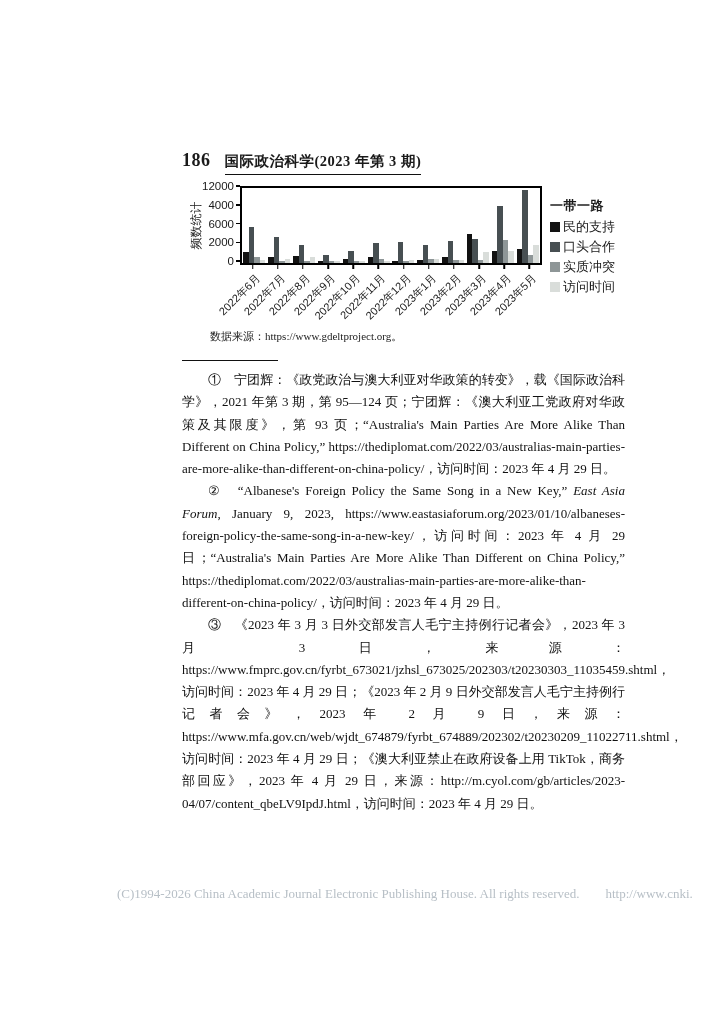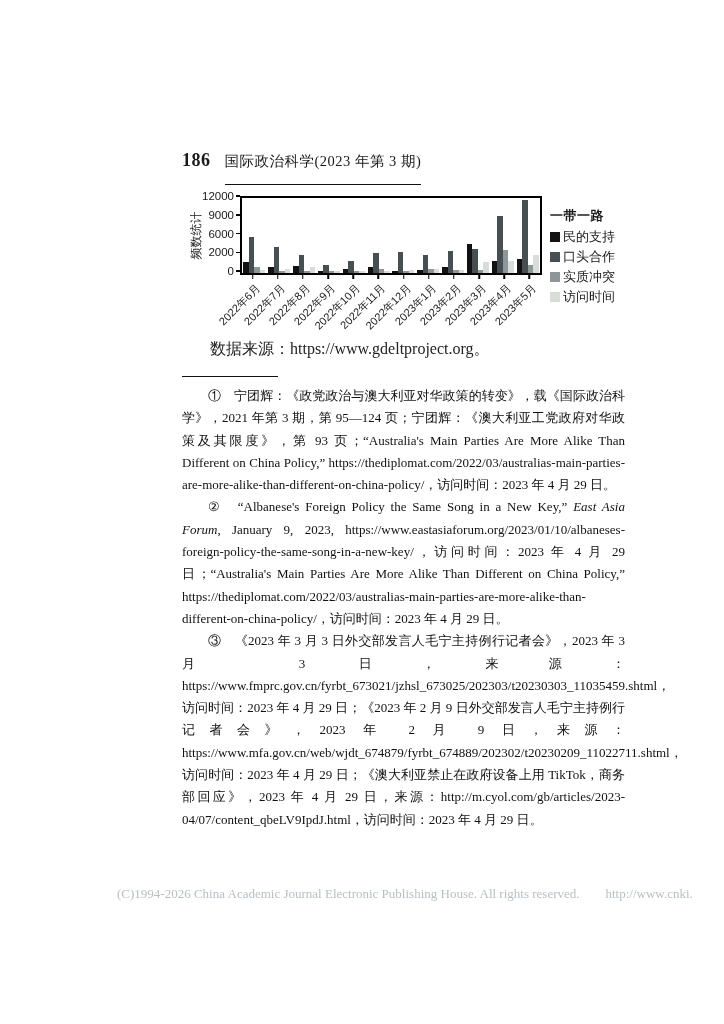--- a/index.html
+++ b/index.html
@@ -4,21 +4,21 @@
 <style>
   html,body{margin:0;padding:0;}
   body{background:#ffffff;width:724px;height:1024px;position:relative;overflow:hidden;
        font-family:"Liberation Serif","DejaVu Serif",serif;color:#1a1a1a;}
   .page{position:absolute;left:0;top:0;width:724px;height:759px;background:#fff;margin-left:37px;}
   .content{position:absolute;left:145px;top:150px;width:443px;}
 
   
   .hdr{display:flex;align-items:baseline;gap:14px;}
   .hdr .pageno{font-size:18px;font-weight:bold;letter-spacing:.5px;}
-  .hdr .journal{font-size:14.5px;font-weight:normal;border-bottom:1.5px solid #111;padding-bottom:13px;letter-spacing:.5px;}
+  .hdr .journal{font-size:14.5px;font-weight:bold;border-bottom:1.5px solid #111;padding-bottom:3px;letter-spacing:.5px;}
 
   
   .bodytext{margin-top:28px;font-size:16.5px;line-height:31px;text-align:justify;letter-spacing:.3px;}
 
   
   .chart{position:relative;margin-top:9px;margin-left:10px;width:440px;height:138px;}
   .plot{position:absolute;left:48px;top:2px;width:302px;height:79px;border:2px solid #000;
         display:flex;align-items:flex-end;box-sizing:border-box;}
   .bargroup{flex:1 1 0;display:flex;align-items:flex-end;justify-content:center;height:100%;}
   .bar{width:5.5px;}
@@ -31,21 +31,21 @@
   .xtickmark{position:absolute;top:0;width:1.5px;height:4px;background:#000;transform:translateX(-50%);}
   .xlab{position:absolute;top:6px;transform:translateX(-100%) rotate(-45deg);transform-origin:100% 0;
         white-space:nowrap;font-size:11px;font-family:"Liberation Sans","DejaVu Sans",sans-serif;}
   .legend{position:absolute;left:358px;top:13px;font-size:13px;font-family:"Liberation Sans","DejaVu Sans",sans-serif;}
   .legend-title{font-weight:bold;margin-bottom:3px;letter-spacing:.5px;}
   .legend-item{display:flex;align-items:center;gap:3px;margin-top:2px;}
   .legend-swatch{width:10px;height:10px;display:inline-block;}
 
   
   .figcap{margin-top:10px;text-align:center;font-size:14.5px;font-weight:bold;letter-spacing:.3px;}
-  .figsrc{margin-top:7px;margin-left:28px;font-size:16px;color:#222;}
+  .figsrc{margin-top:7px;margin-left:28px;font-size:11px;color:#222;}
 
   
   .fnrule{margin-top:16px;width:96px;height:0;border-top:1.5px solid #111;}
   .footnotes{margin-top:8px;font-size:13px;line-height:22.3px;text-align:justify;color:#111;}
   .footnotes p{margin:0;text-indent:2em;}
   .footnotes .it{font-style:italic;}
 
   
   .pagefooter{position:absolute;left:80px;top:886px;width:640px;display:flex;gap:26px;
               font-size:13px;color:#b7bfc6;font-family:"Liberation Serif","DejaVu Serif",serif;white-space:nowrap;}
@@ -66,21 +66,21 @@
       <div class="ylabel">
         <span>频数统计</span>
       </div>
       <div class="yaxis">
           <div class="ytick" style="top: 100%;">0</div>
           <div class="ytickmark" style="top: calc(100% - 0.75px);"></div>
           <div class="ytick" style="top: 75%;">2000</div>
           <div class="ytickmark" style="top: calc(75% - 0.75px);"></div>
           <div class="ytick" style="top: 50%;">6000</div>
           <div class="ytickmark" style="top: calc(50% - 0.75px);"></div>
-          <div class="ytick" style="top: 25%;">9000</div>
+          <div class="ytick" style="top: 25%;">4000</div>
           <div class="ytickmark" style="top: calc(25% - 0.75px);"></div>
           <div class="ytick" style="top: 0%;">12000</div>
           <div class="ytickmark" style="top: calc(0% - 0.75px);"></div>
         </div>
       <div class="plot">
           <div class="bargroup">
             <div class="bar" title="口头冲突 2022年6月: 1800" style="height: 15%; background: rgb(18, 18, 18);"></div>
             <div class="bar" title="口头合作 2022年6月: 5750" style="height: 47.9167%; background: rgb(71, 79, 82);"></div>
             <div class="bar" title="实质冲突 2022年6月: 950" style="height: 7.91667%; background: rgb(142, 150, 151);"></div>
             <div class="bar" title="实质合作 2022年6月: 500" style="height: 4.16667%; background: rgb(217, 221, 218);"></div>

